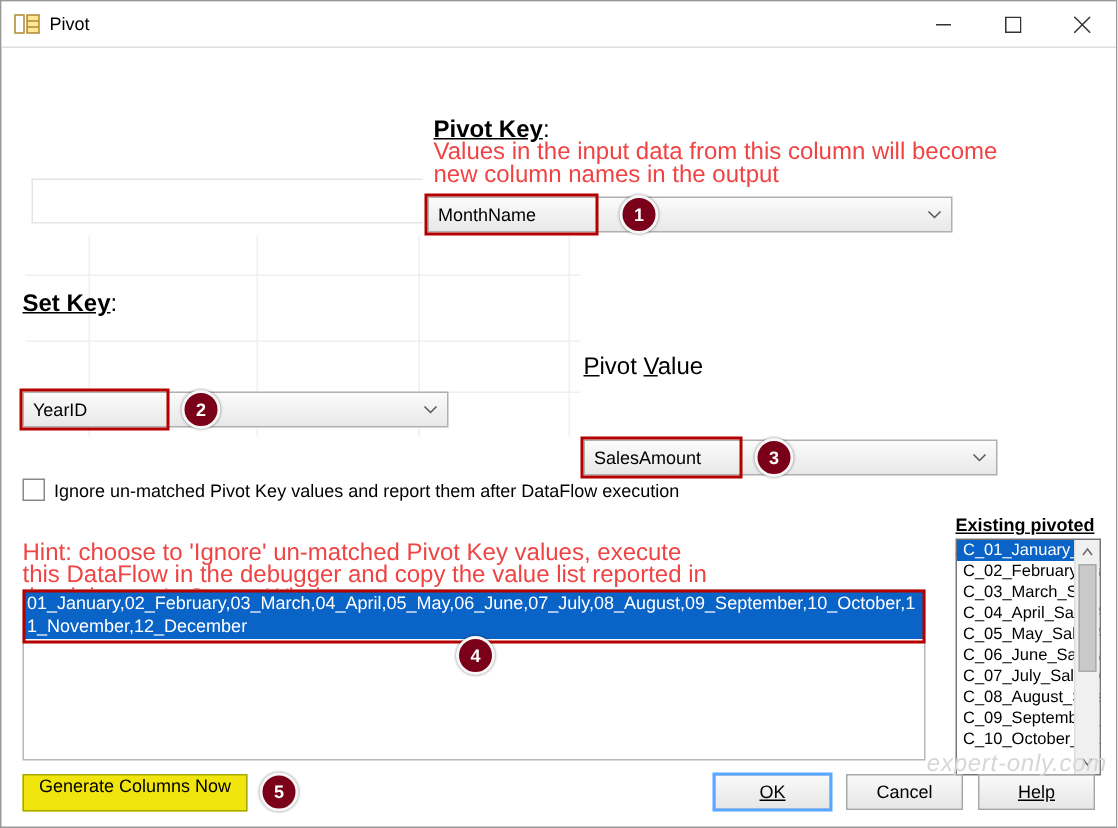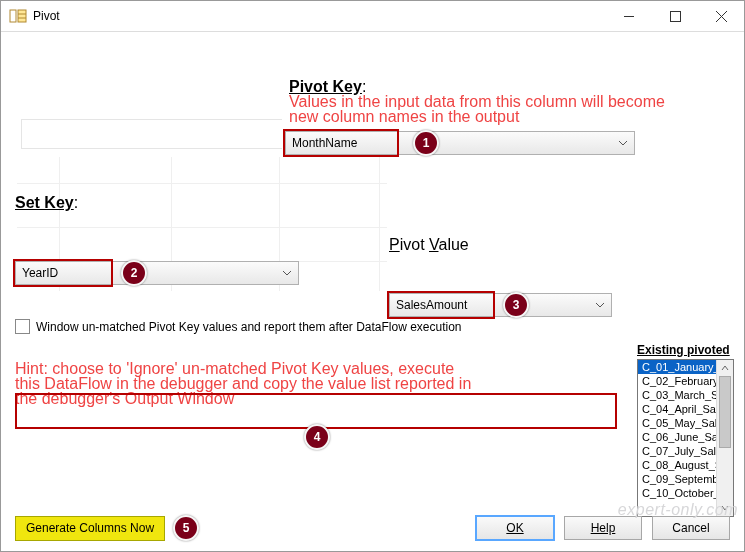--- a/index.html
+++ b/index.html
@@ -34,21 +34,21 @@
 .existing{position:absolute;left:636px;top:312px;width:95px}
 .listbox{position:absolute;left:636px;top:328px;width:95px;height:156px;border:1px solid #777;background:#fff;overflow:hidden}
 .listbox .row{padding:1px 4px;white-space:nowrap;font-size:11px}
 .listbox .row.sel{background:#0a63c6;color:#fff}
 .scroll{position:absolute;right:0;top:0;bottom:0;width:16px;background:#f0f0f0;border-left:1px solid #ddd}
 .scroll .sbtn{height:16px;display:flex;align-items:center;justify-content:center}
 .scroll .thumb{position:absolute;left:2px;right:2px;top:16px;height:70px;background:#c9c9c9;border:1px solid #aaa}
 .btnrow{position:absolute;left:0;right:0;bottom:10px;display:flex;align-items:center;padding:0 14px;gap:10px}
 .btn{height:24px;min-width:78px;border:1px solid #a7a7a7;background:linear-gradient(#fafafa,#e6e6e6);display:flex;align-items:center;justify-content:center;padding:0 12px;box-sizing:border-box;font-size:12px}
 .btn.default{outline:2px solid #59a7ff;outline-offset:-1px}
-.gencol{height:23px;background:#f0e60e;border:1px solid #a7a700;display:flex;align-items:center;padding:0 10px;font-size:12px}
+.gencol{height:23px;background:#f0e60e;border:1px solid #a7a700;display:flex;padding:0 10px;font-size:12px}
 .note{font-size:16px;line-height:15px}
 .desc{color:#ef4444}
 .watermark{position:absolute;right:6px;bottom:32px;color:#d7d7d9;font-size:16px;font-style:italic;letter-spacing:.5px;pointer-events:none}
 .u{text-decoration:underline}
 </style>
 </head>
 <body>
 
 <div class="window">
 
@@ -121,40 +121,45 @@
         </span>
     </div>
     <div class="redbox" style="left:12px;top:228px;width:100px;height:28px"></div>
     <div class="badge" style="left:120px;top:229px">
         <span>2</span>
       </div>
 
     <div class="pivotval">
       <div class="note"><span class="lbl-value"><span class="u">P</span>ivot&nbsp;<span class="u">V</span>alue</span></div>
     </div>
-    <div class="dropdown" style="left:388px;top:262px;width:223px">
+    <div class="dropdown" style="left:388px;top:262px;width:276px">
       <span>SalesAmount</span>
       <span class="chev">
           <svg width="10" height="10">
             <path d="M1 3 L5 7 L9 3" fill="none" stroke="#555"></path>
           </svg>
         </span>
     </div>
     <div class="redbox" style="left:386px;top:260px;width:108px;height:28px"></div>
     <div class="badge" style="left:502px;top:261px">
         <span>3</span>
       </div>
 
     <div class="chk">
       <span class="checkbox"></span>
-      <span>Window un-matched Pivot Key values and report them after DataFlow execution</span>
+      <span>Ignore un-matched Pivot Key values and report them after DataFlow execution</span>
     </div>
 
     <div class="gen">
       <div class="note desc" style="width:460px;margin-top:18px">Hint: choose to 'Ignore' un-matched Pivot Key values, execute this DataFlow in the debugger and copy the value list reported in the debugger's Output Window</div>
+    </div>
+    <div style="position:absolute;left:14px;top:362px">
+      <div class="ta">
+        <span class="sel" style="display:inline-block;max-width:598px;word-break:break-all;line-height:15px">01_January,02_February,03_March,04_April,05_May,06_June,07_July,08_August,09_September,10_October,11_November,12_December</span>
+      </div>
     </div>
     <div class="redbox" style="left:14px;top:362px;width:602px;height:36px"></div>
     <div class="badge" style="left:303px;top:393px">
         <span>4</span>
       </div>
 
     <div class="existing">
       <b><span class="u">Existing pivoted output columns:</span></b>
     </div>
     <div class="listbox">
@@ -188,22 +193,22 @@
           <span>Generate Columns Now</span>
         </div>
       <div class="badge" style="position:static;margin-left:-2px">
           <span>5</span>
         </div>
       <div style="flex:1"></div>
       <div class="btn default">
           <span class="u">OK</span>
         </div>
       <div class="btn">
+          <span>Cancel</span>
+        </div>
+      <div class="btn">
           <span class="u">Help</span>
-        </div>
-      <div class="btn">
-          <span>Cancel</span>
         </div>
     </div>
 
     <div class="watermark">expert-only.com</div>
   </div>
 </div>
 
 </body></html>

